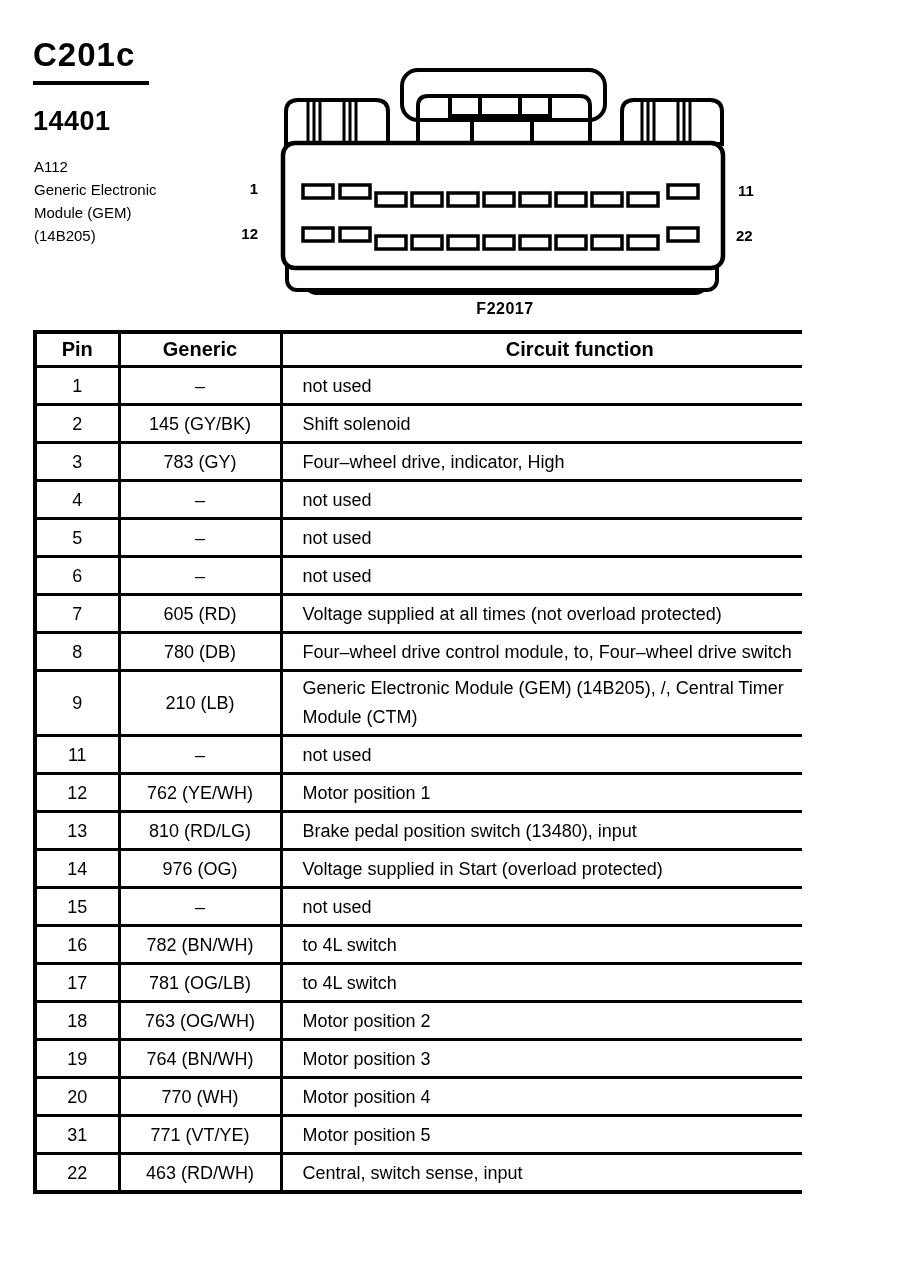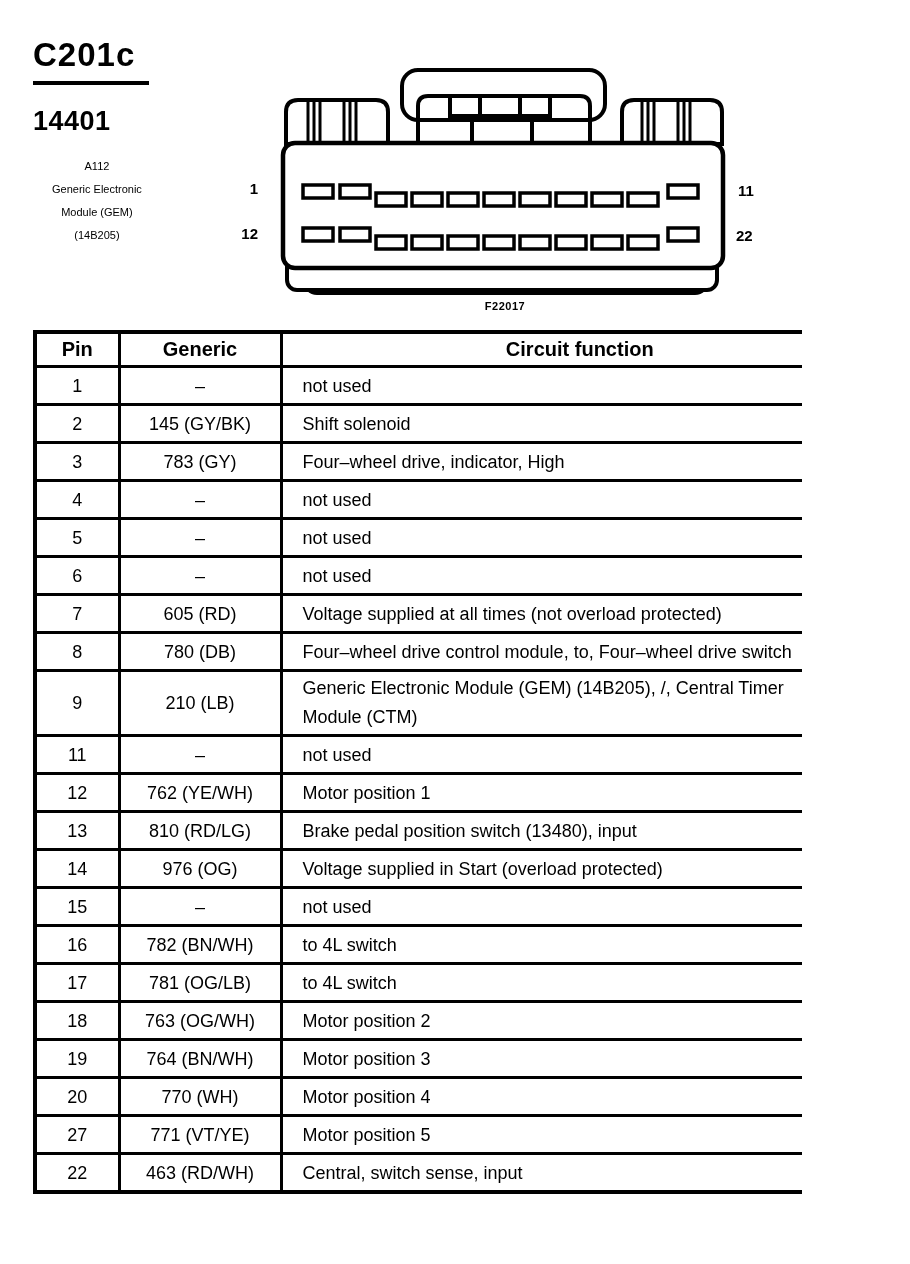--- a/index.html
+++ b/index.html
@@ -14,34 +14,34 @@
     position:absolute;left:33px;top:36px;
     font-size:33px;font-weight:bold;letter-spacing:1px;
     border-bottom:4px solid #000;padding:0 14px 7px 0;
     display:inline-block;
   }
   .part-number{
     position:absolute;left:33px;top:106px;
     font-size:27px;font-weight:bold;letter-spacing:.5px;text-align:center;
   }
   .component-label{
-    position:absolute;left:52px;top:155px;
-    font-size:11px;line-height:23px;font-weight:normal;text-align:center;
+    position:absolute;left:34px;top:155px;
+    font-size:15px;line-height:23px;font-weight:normal;
   }
   .pin-num{
     position:absolute;font-size:15px;font-weight:bold;
   }
   .pin-num.tl{left:228px;top:180px;width:30px;text-align:right;}
   .pin-num.bl{left:228px;top:225px;width:30px;text-align:right;}
   .pin-num.tr{left:738px;top:182px;width:36px;text-align:left;}
   .pin-num.br{left:736px;top:227px;width:36px;text-align:left;}
   .connector-svg{position:absolute;left:270px;top:60px;}
   .figure-caption{
     position:absolute;left:270px;top:300px;width:470px;
-    text-align:center;font-size:11px;font-weight:bold;letter-spacing:.5px;
+    text-align:center;font-size:16px;font-weight:bold;letter-spacing:.5px;
   }
   table.pin-table{
     position:absolute;left:33px;top:330px;width:848px;
     border-collapse:collapse;table-layout:fixed;
     border:4px solid #000;
   }
   .pin-table th,.pin-table td{
     border:3px solid #000;
     font-family:"Liberation Sans", sans-serif;
     vertical-align:middle;
@@ -233,21 +233,21 @@
       <td class="pin-cell">19</td>
       <td class="circuit-cell">764 (BN/WH)</td>
       <td class="function-cell">Motor position 3</td>
     </tr>
     <tr>
       <td class="pin-cell">20</td>
       <td class="circuit-cell">770 (WH)</td>
       <td class="function-cell">Motor position 4</td>
     </tr>
     <tr>
-      <td class="pin-cell">27</td>
+      <td class="pin-cell">31</td>
       <td class="circuit-cell">771 (VT/YE)</td>
       <td class="function-cell">Motor position 5</td>
     </tr>
     <tr>
       <td class="pin-cell">22</td>
       <td class="circuit-cell">463 (RD/WH)</td>
       <td class="function-cell">Central, switch sense, input</td>
     </tr>
   </tbody>
     </table>

